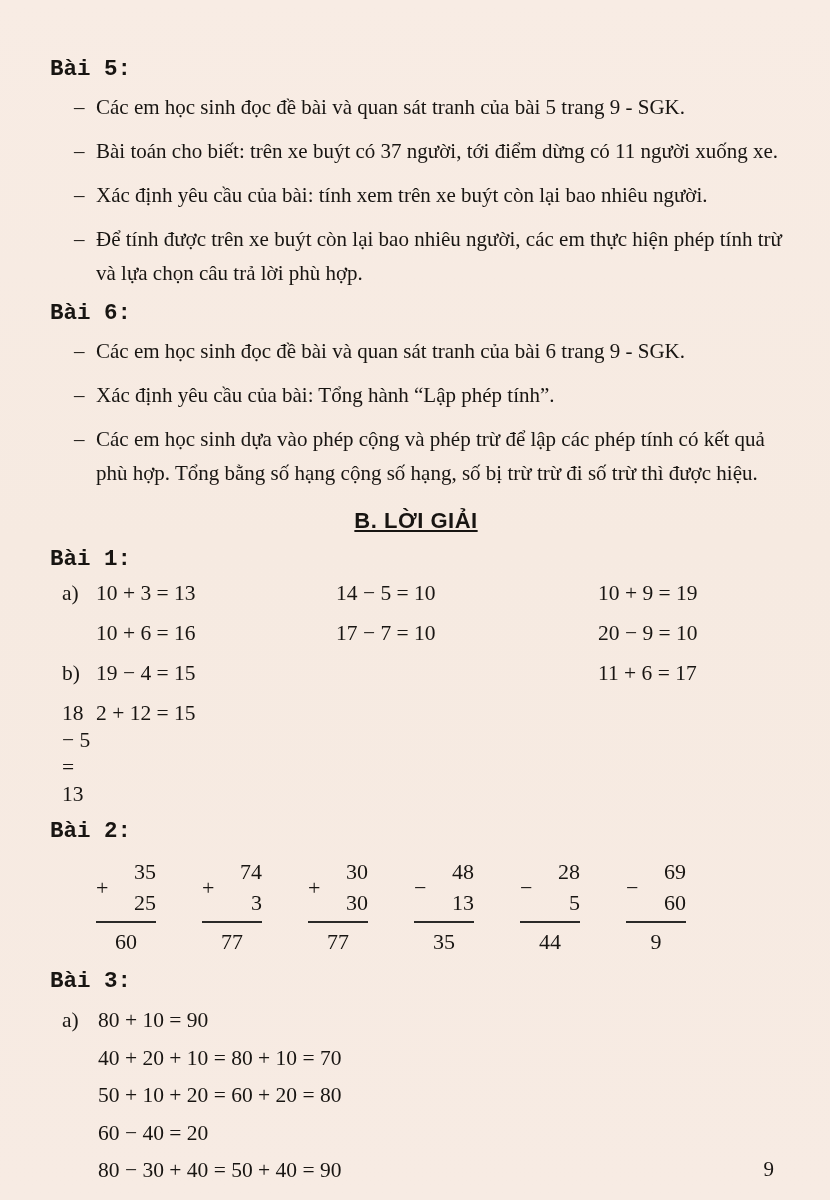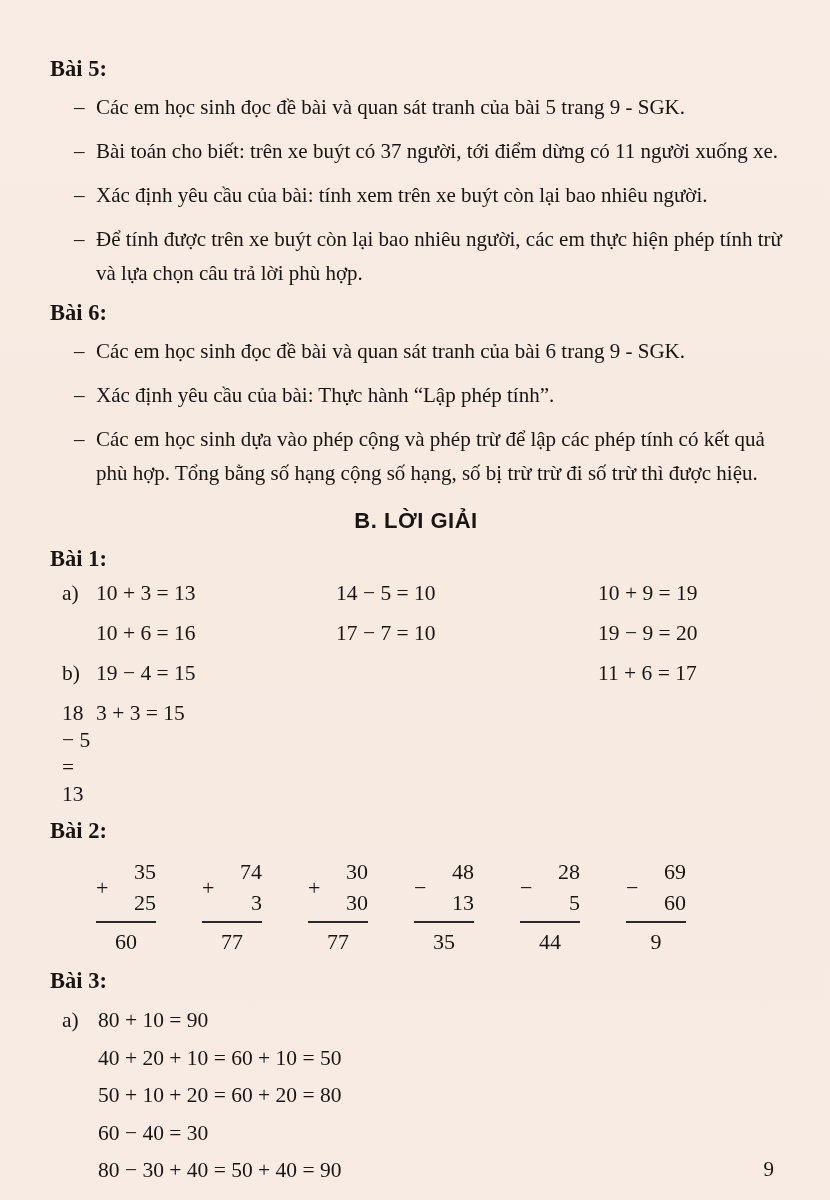--- a/index.html
+++ b/index.html
@@ -11,38 +11,40 @@
     color: #181512;
     position: relative;
     overflow: hidden;
   }
   .page { padding: 46px 48px 0 50px; }
 
   .bai-heading {
     font-size: 22.5px;
     font-weight: bold;
     margin: 10px 0 8px 0;
+    font-family: Liberation Mono, monospace;
   }
 
   .guide-item {
     display: flex;
     margin: 4px 0 10px 24px;
     font-size: 21px;
     line-height: 1.62;
   }
   .dash { flex: 0 0 22px; }
   .guide-item-text { flex: 1; }
 
   .solution-header {
     text-align: center;
     font-family: "Liberation Sans", "DejaVu Sans", sans-serif;
     font-weight: bold;
     font-size: 22px;
     letter-spacing: 0.5px;
     margin: 18px 0 12px 0;
+    text-decoration: underline;
   }
 
   .eq-grid {
     display: grid;
     grid-template-columns: 34px 240px 262px auto;
     margin: 8px 0 6px 12px;
     row-gap: 13px;
     font-size: 21.5px;
     line-height: 27px;
   }
@@ -122,50 +124,50 @@
   </section>
 
   <section>
     <h2 class="bai-heading">Bài 6:</h2>
     <div class="guide-item">
       <span class="dash">–</span>
       <span class="guide-item-text">Các em học sinh đọc đề bài và quan sát tranh của bài 6 trang 9 - SGK.</span>
     </div>
     <div class="guide-item">
       <span class="dash">–</span>
-      <span class="guide-item-text">Xác định yêu cầu của bài: Thực hành “Lập phép tính”.</span>
+      <span class="guide-item-text">Xác định yêu cầu của bài: Tổng hành “Lập phép tính”.</span>
     </div>
     <div class="guide-item">
       <span class="dash">–</span>
       <span class="guide-item-text">Các em học sinh dựa vào phép cộng và phép trừ để lập các phép tính có kết quả phù hợp. Tổng bằng số hạng cộng số hạng, số bị trừ trừ đi số trừ thì được hiệu.</span>
     </div>
   </section>
 
   <div class="solution-header">B. LỜI GIẢI</div>
 
   <section>
     <h2 class="bai-heading">Bài 1:</h2>
     <div class="eq-grid">
       <span class="eq-label">a)</span>
       <span class="eq">10 + 3 = 13</span>
       <span class="eq">14 − 5 = 10</span>
       <span class="eq">10 + 9 = 19</span>
 
       <span class="eq-label"></span>
       <span class="eq">10 + 6 = 16</span>
       <span class="eq">17 − 7 = 10</span>
-      <span class="eq">19 − 9 = 20</span>
+      <span class="eq">20 − 9 = 10</span>
 
       <span class="eq-label">b)</span>
       <span class="eq">19 − 4 = 15</span>
 
       <span class="eq-label"></span>
       <span class="eq">11 + 6 = 17</span>
       <span class="eq">18 − 5 = 13</span>
-      <span class="eq">3 + 3 = 15</span>
+      <span class="eq">2 + 12 = 15</span>
     </div>
   </section>
 
   <section>
     <h2 class="bai-heading">Bài 2:</h2>
     <div class="vm-row">
 
       <div class="vm">
         <div class="vm-body">
           <span class="vm-op">+</span>
@@ -230,29 +232,29 @@
   </section>
 
   <section>
     <h2 class="bai-heading">Bài 3:</h2>
     <div class="b3-row">
       <span class="b3-label">a)</span>
       <span class="b3-text">80 + 10 = 90</span>
     </div>
     <div class="b3-row">
       <span class="b3-label"></span>
-      <span class="b3-text">40 + 20 + 10 = 60 + 10 = 50</span>
+      <span class="b3-text">40 + 20 + 10 = 80 + 10 = 70</span>
     </div>
     <div class="b3-row">
       <span class="b3-label"></span>
       <span class="b3-text">50 + 10 + 20 = 60 + 20 = 80</span>
     </div>
     <div class="b3-row">
       <span class="b3-label"></span>
-      <span class="b3-text">60 − 40 = 30</span>
+      <span class="b3-text">60 − 40 = 20</span>
     </div>
     <div class="b3-row">
       <span class="b3-label"></span>
       <span class="b3-text">80 − 30 + 40 = 50 + 40 = 90</span>
     </div>
     <div class="b3-row">
       <span class="b3-label"></span>
       <span class="b3-text">30 + 60 − 50 = 70 − 50 = 40</span>
     </div>
   </section>

